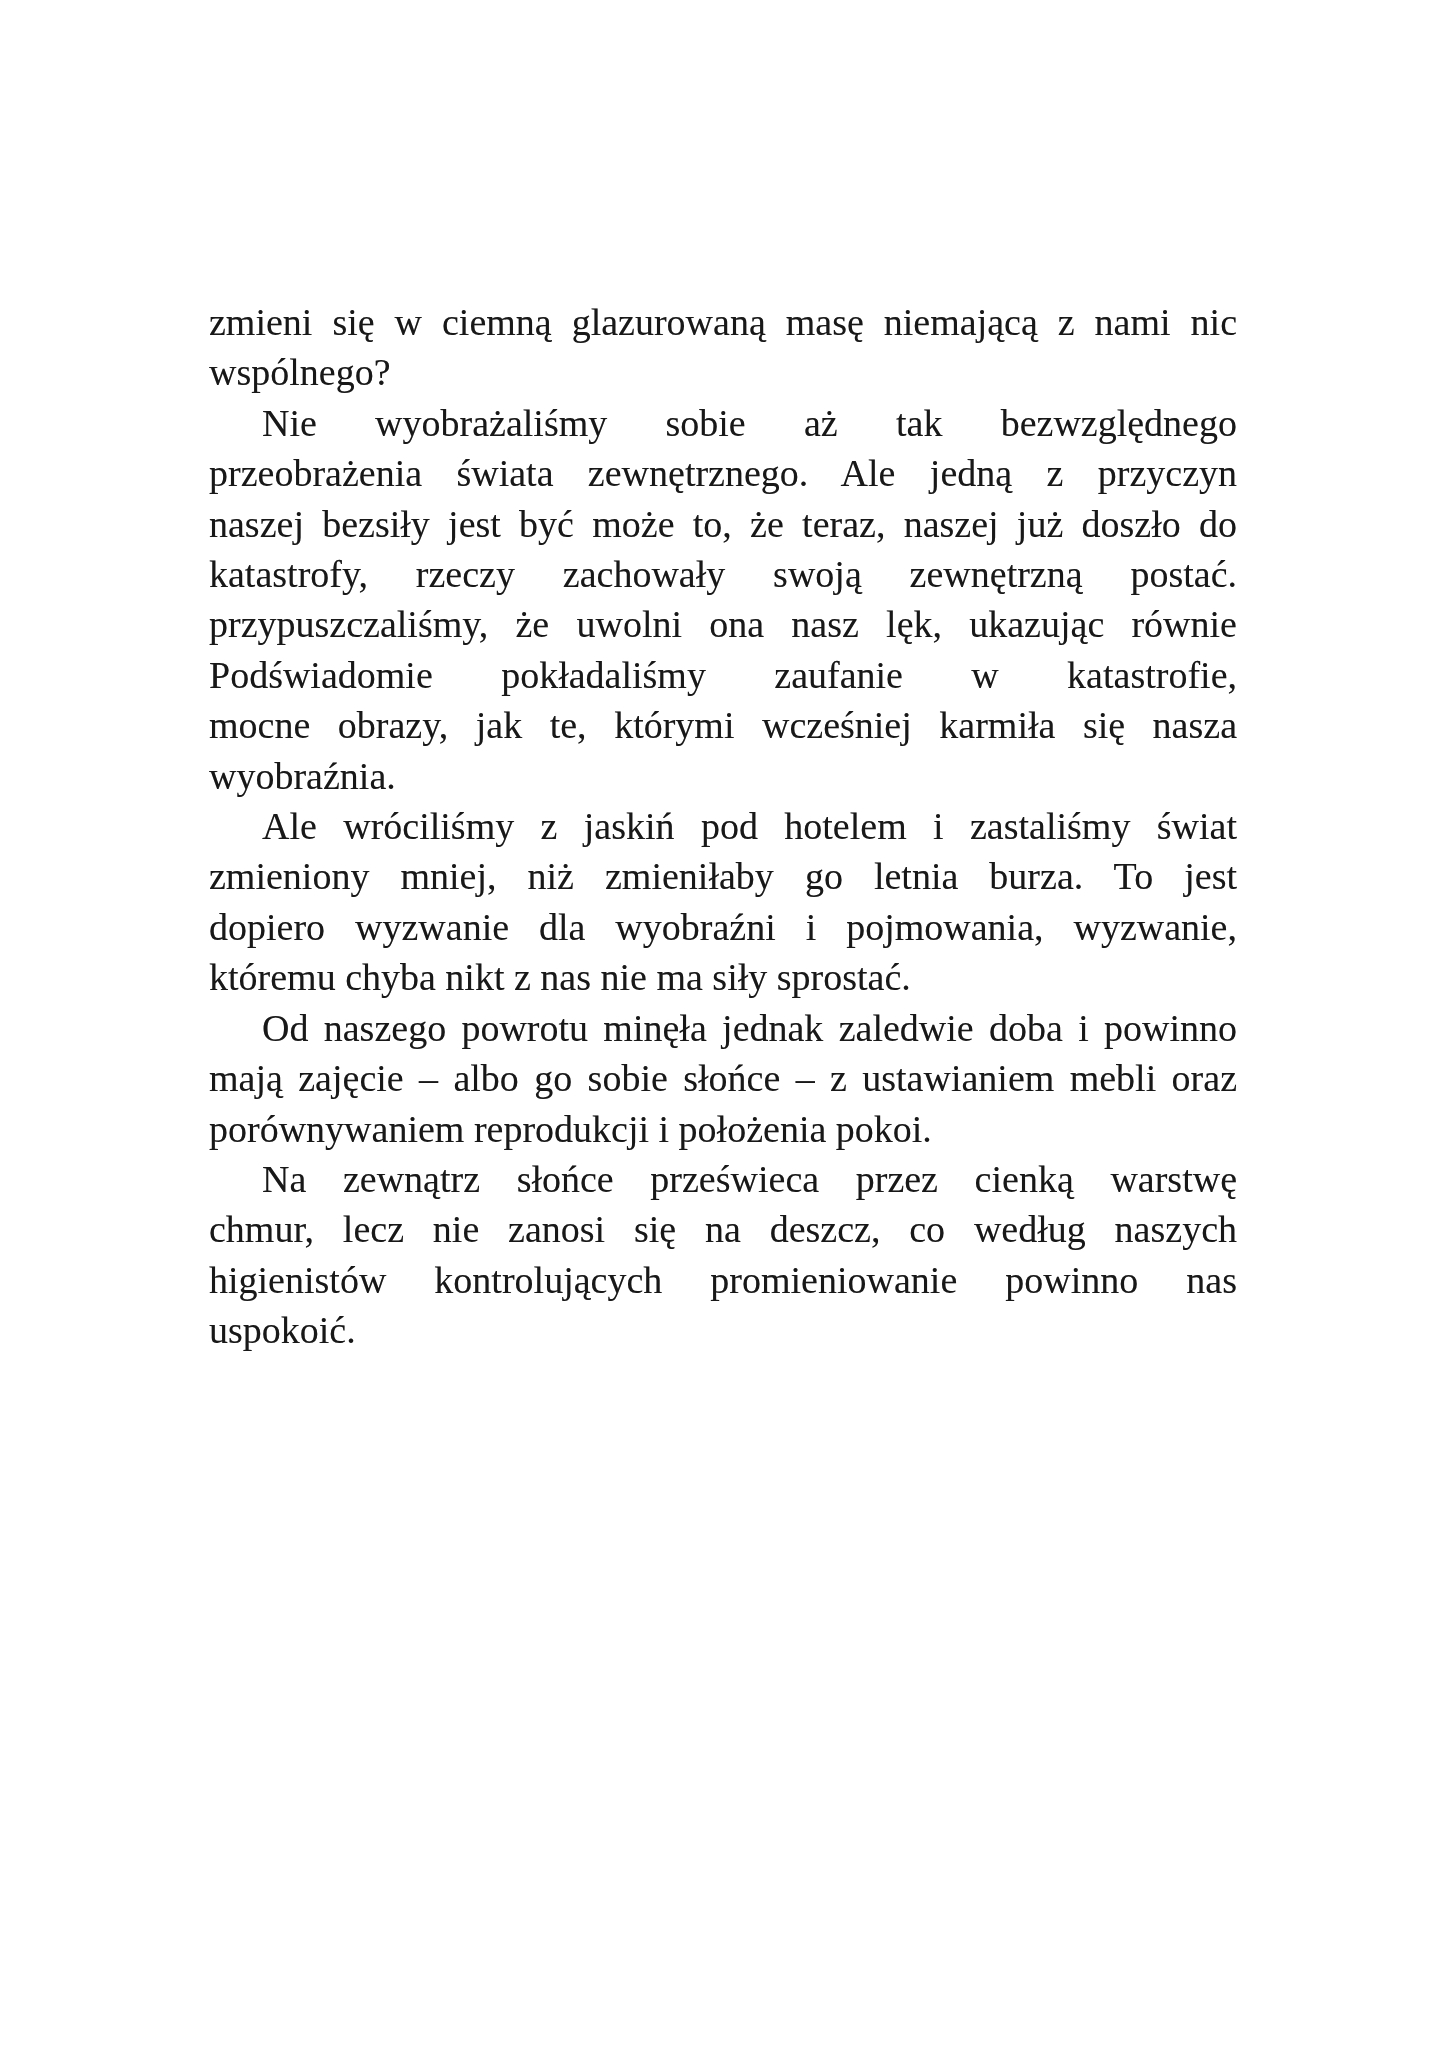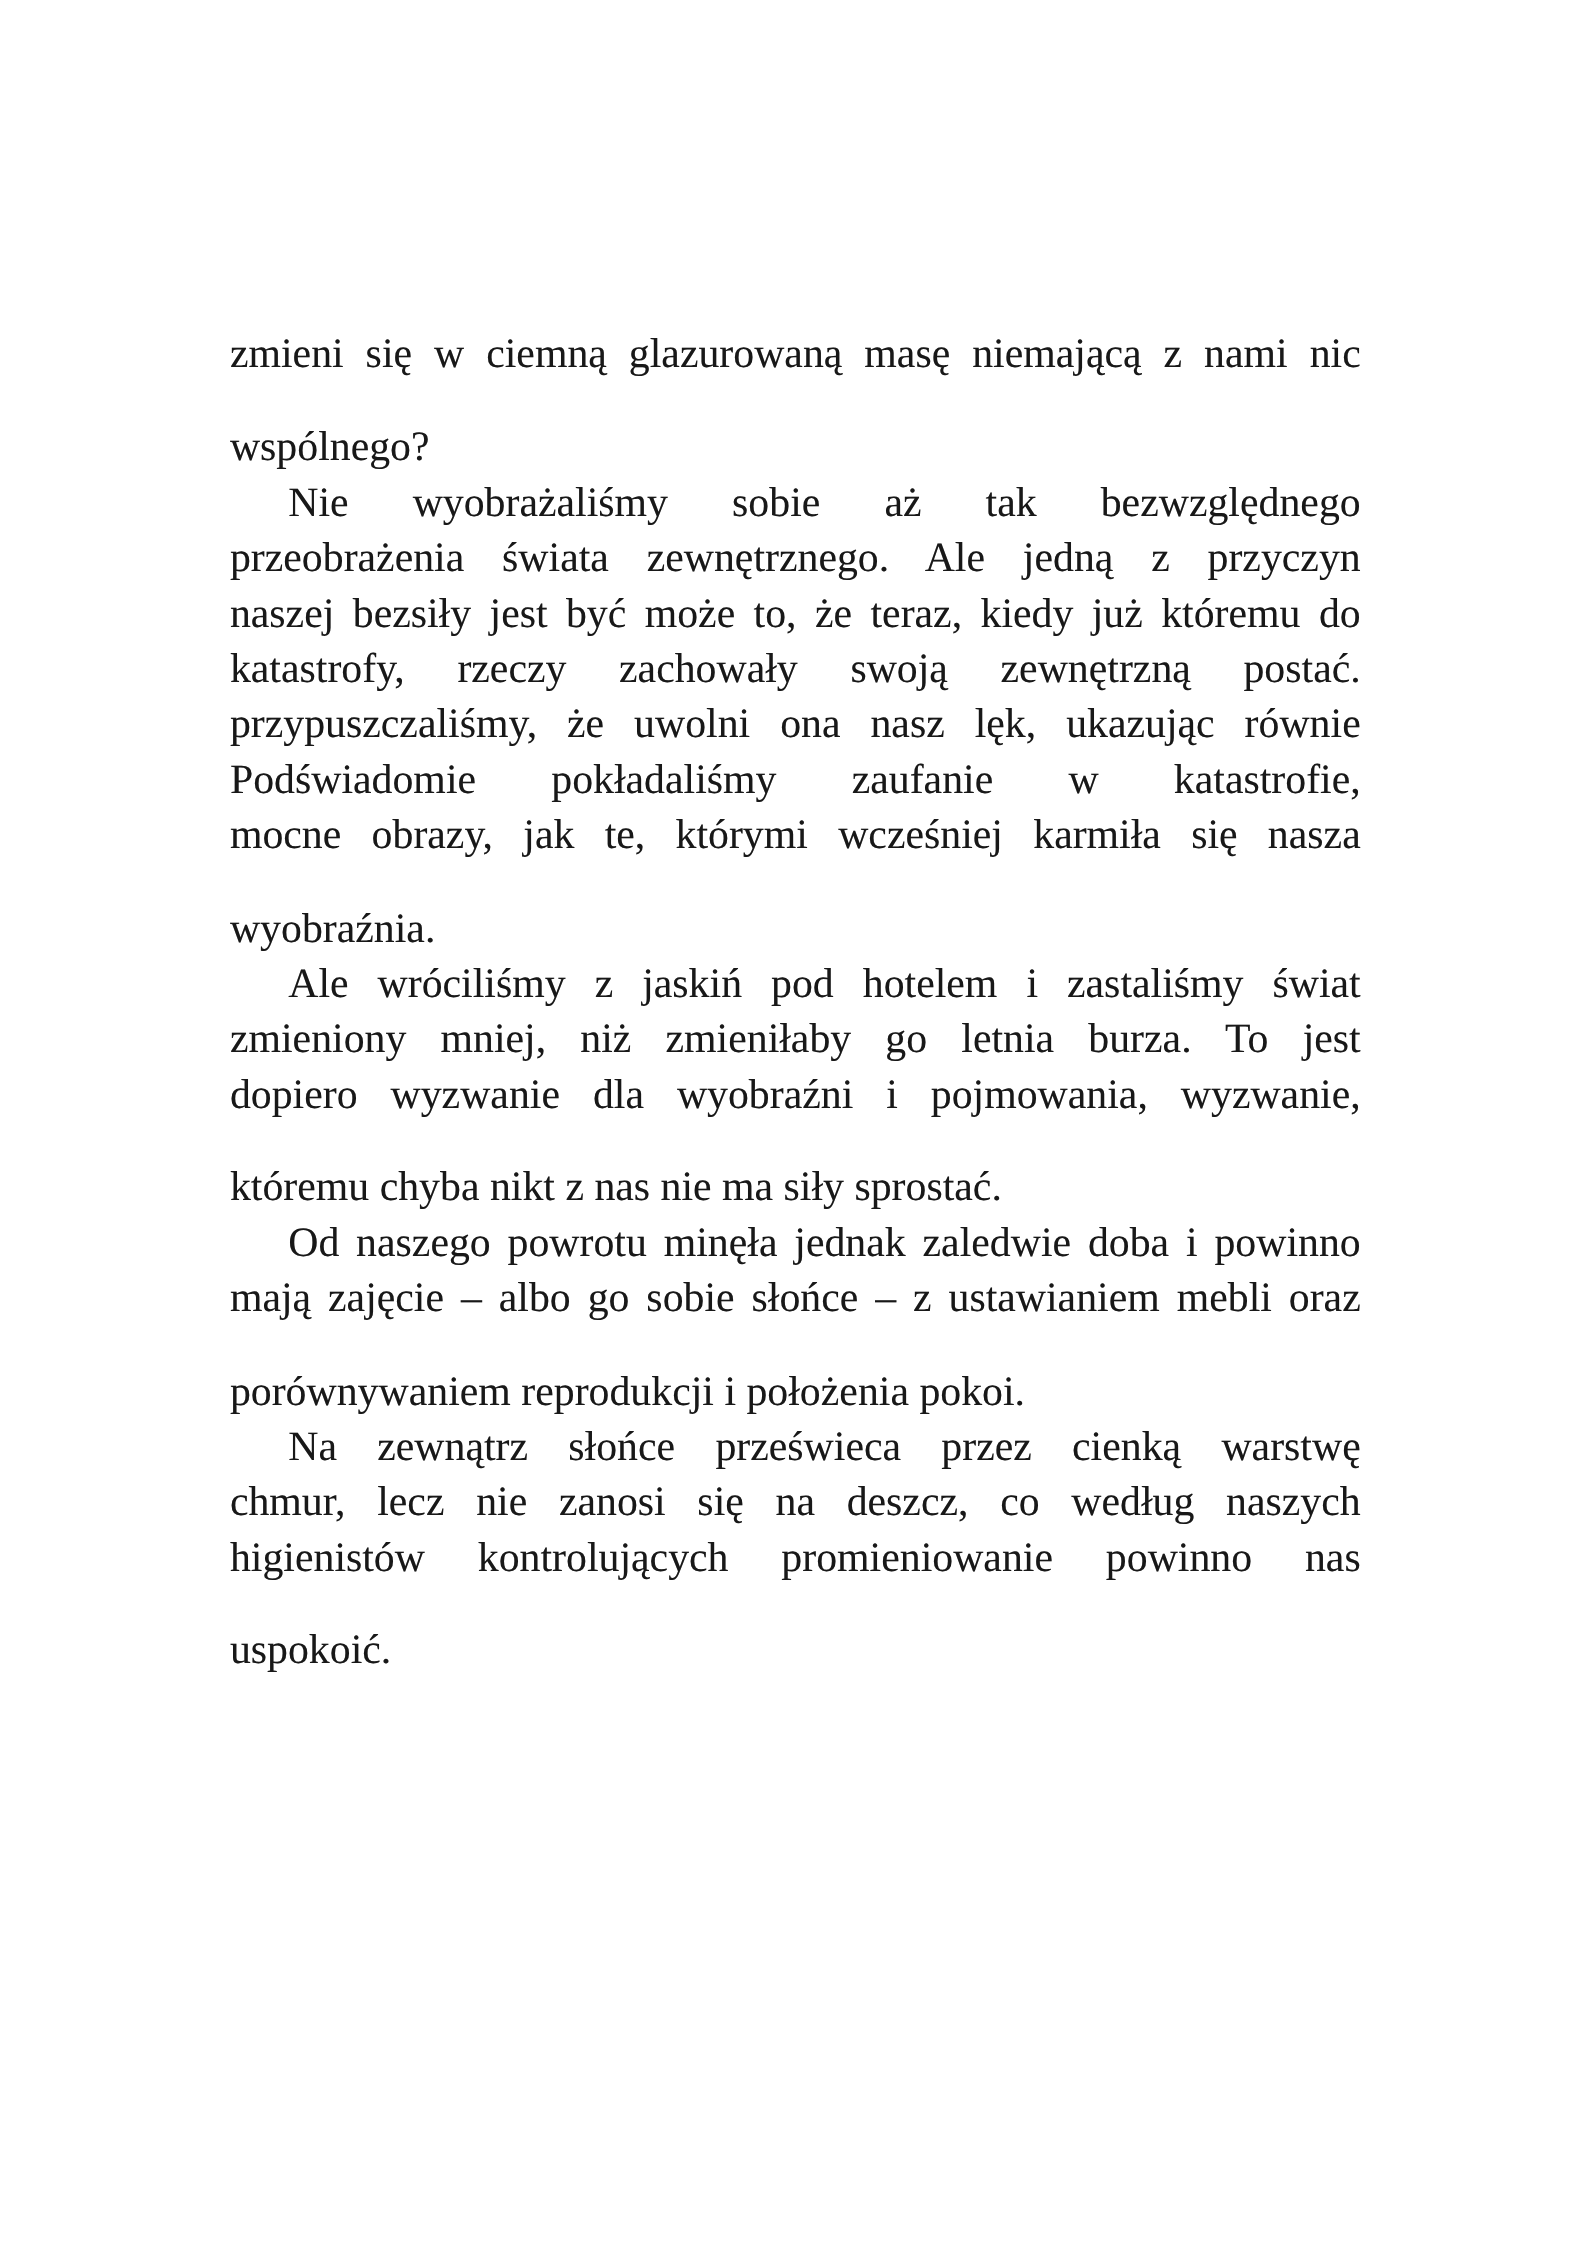--- a/index.html
+++ b/index.html
@@ -36,39 +36,38 @@
     margin: 0;
     padding: 0;
   }
   .text-line {
     text-align: justify;
     text-align-last: justify;
     white-space: nowrap;
   }
   .text-line.last-line {
     text-align-last: left;
-    margin-top: 34px;
   }
   .text-line.indented {
     text-indent: 53px;
   }
 </style>
 </head>
 <body>
 
 <div class="page">
   <div class="text-block" id="text-block">
       <div class="paragraph">
         <div class="text-line">zmieni się w ciemną glazurowaną masę niemającą z nami nic</div>
         <div class="text-line last-line">wspólnego?</div>
       </div>
       <div class="paragraph">
         <div class="text-line indented">Nie wyobrażaliśmy sobie aż tak bezwzględnego</div>
         <div class="text-line">przeobrażenia świata zewnętrznego. Ale jedną z przyczyn</div>
-        <div class="text-line">naszej bezsiły jest być może to, że teraz, kiedy już któremu do</div>
+        <div class="text-line">naszej bezsiły jest być może to, że teraz, naszej już doszło do</div>
         <div class="text-line">katastrofy, rzeczy zachowały swoją zewnętrzną postać.</div>
         <div class="text-line">przypuszczaliśmy, że uwolni ona nasz lęk, ukazując równie</div>
         <div class="text-line">Podświadomie pokładaliśmy zaufanie w katastrofie,</div>
         <div class="text-line">mocne obrazy, jak te, którymi wcześniej karmiła się nasza</div>
         <div class="text-line last-line">wyobraźnia.</div>
       </div>
       <div class="paragraph">
         <div class="text-line indented">Ale wróciliśmy z jaskiń pod hotelem i zastaliśmy świat</div>
         <div class="text-line">zmieniony mniej, niż zmieniłaby go letnia burza. To jest</div>
         <div class="text-line">dopiero wyzwanie dla wyobraźni i pojmowania, wyzwanie,</div>

